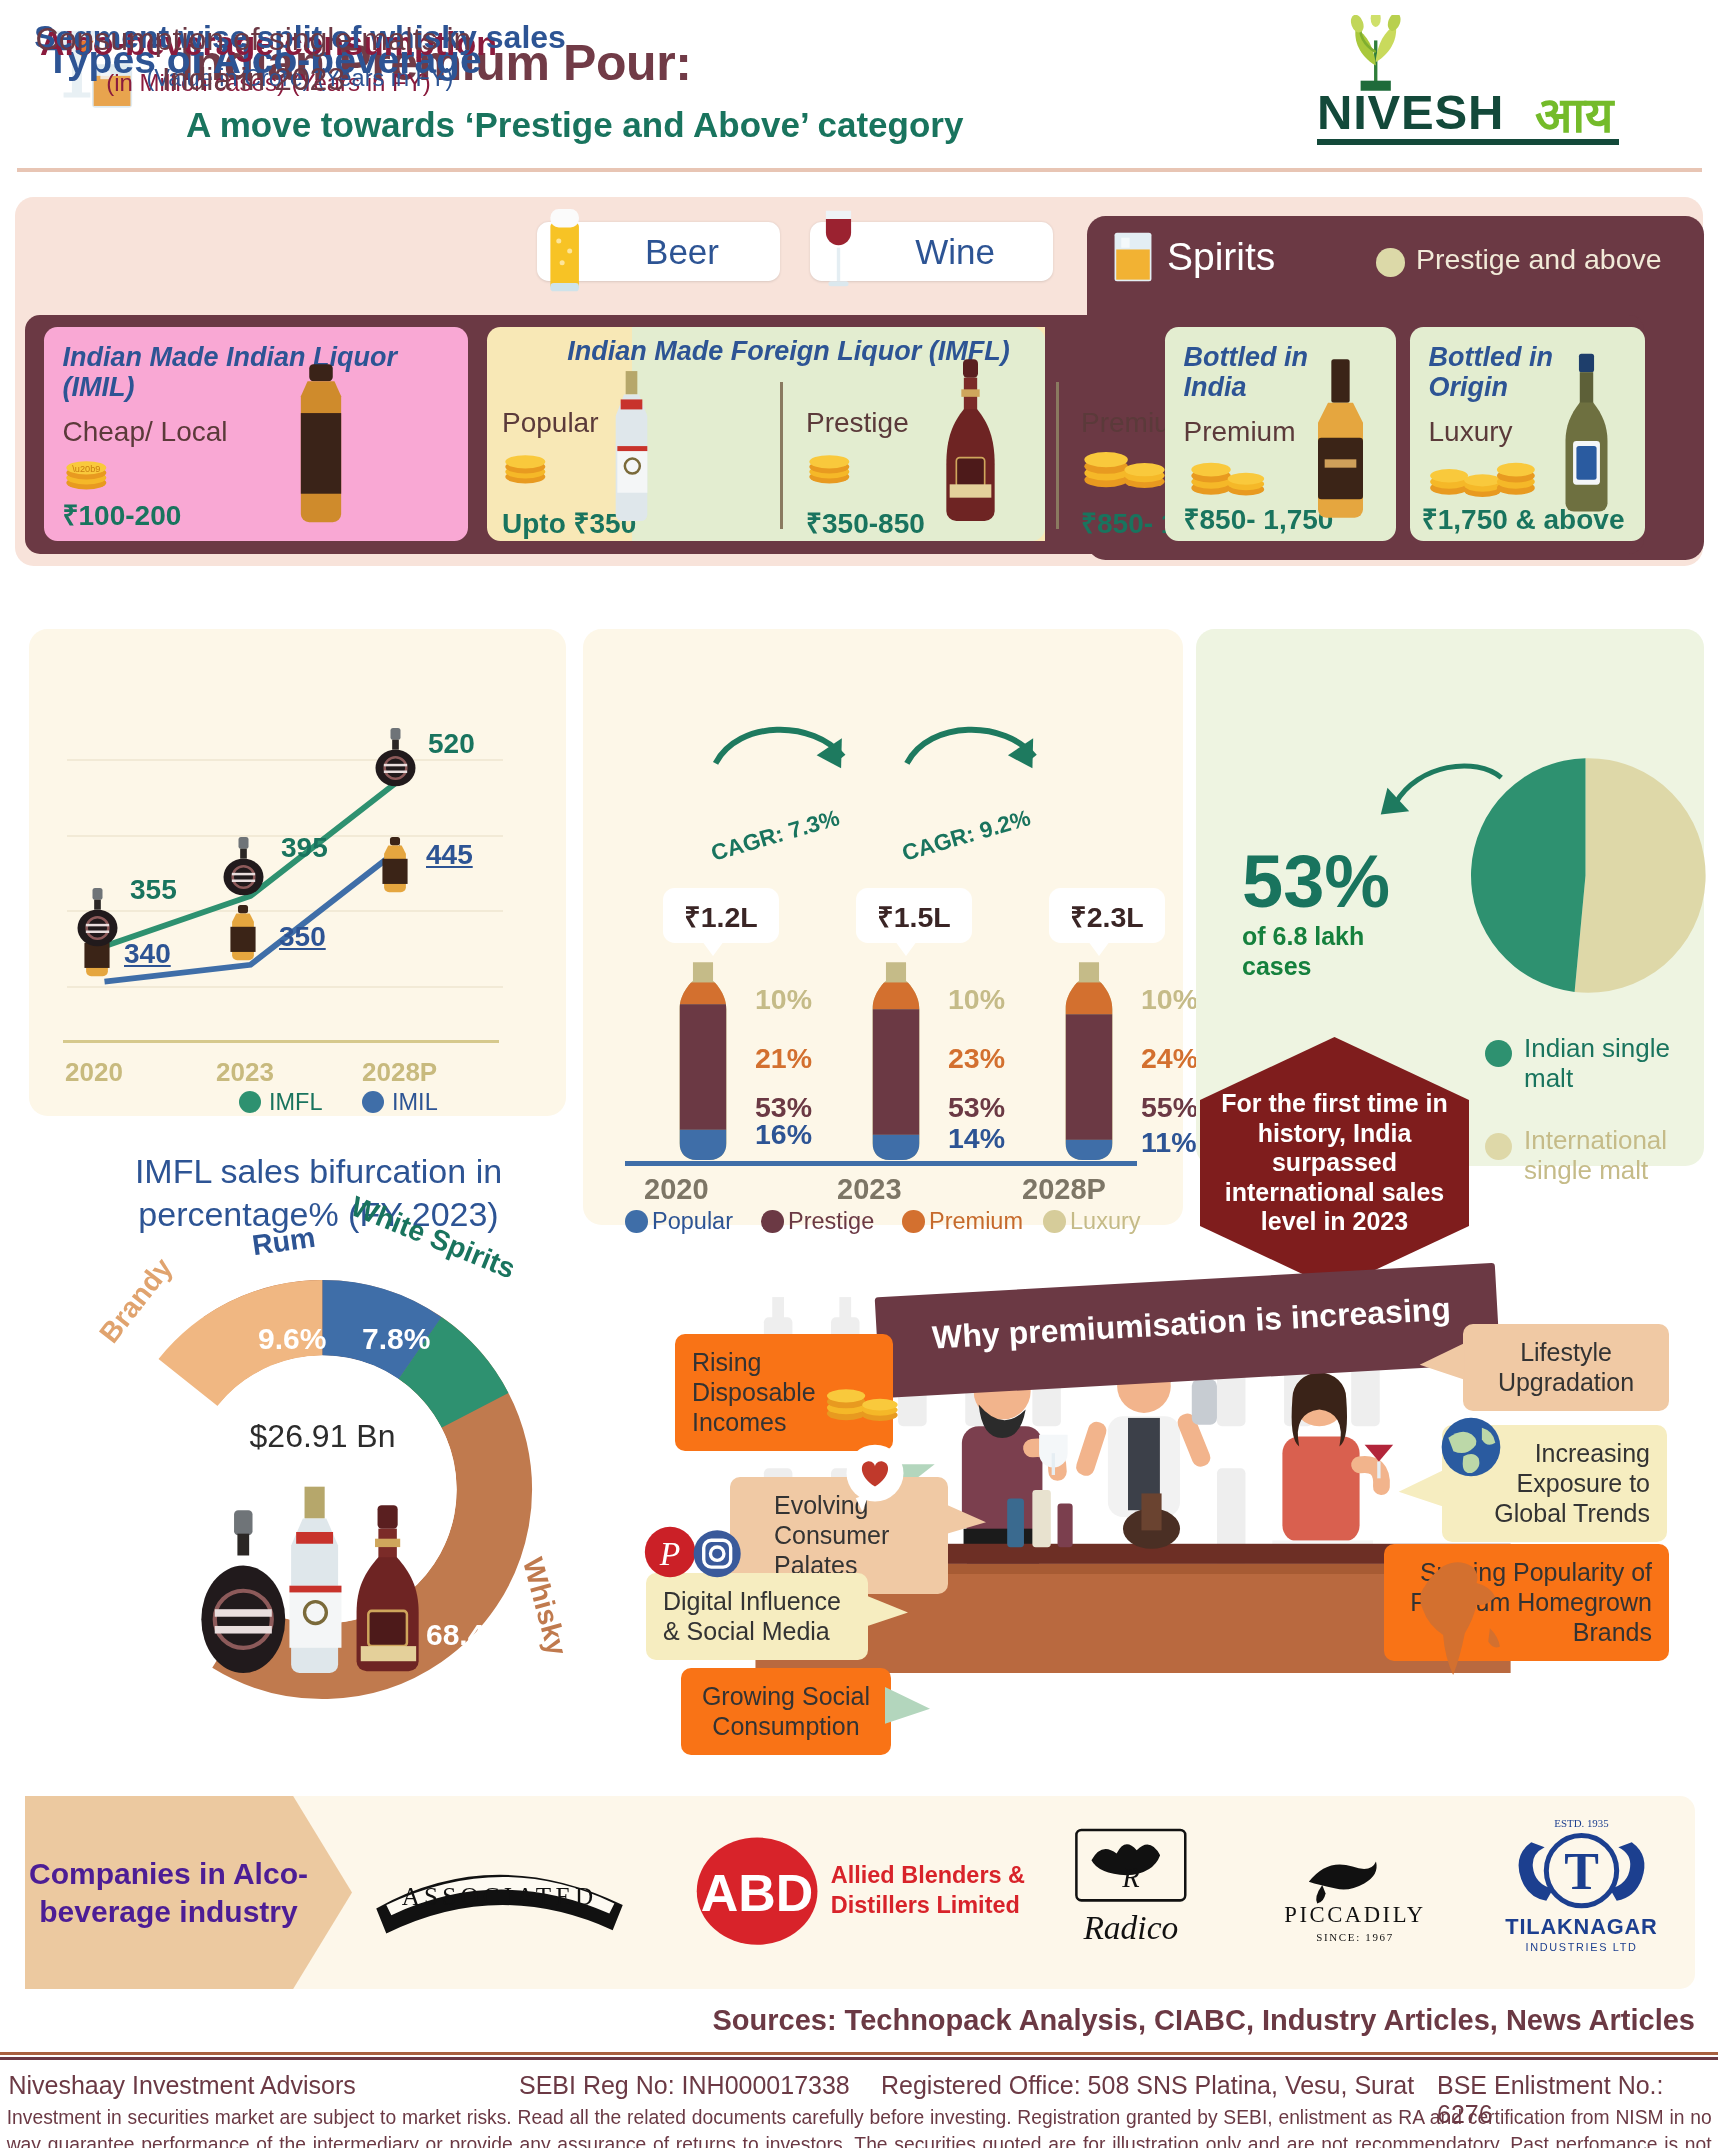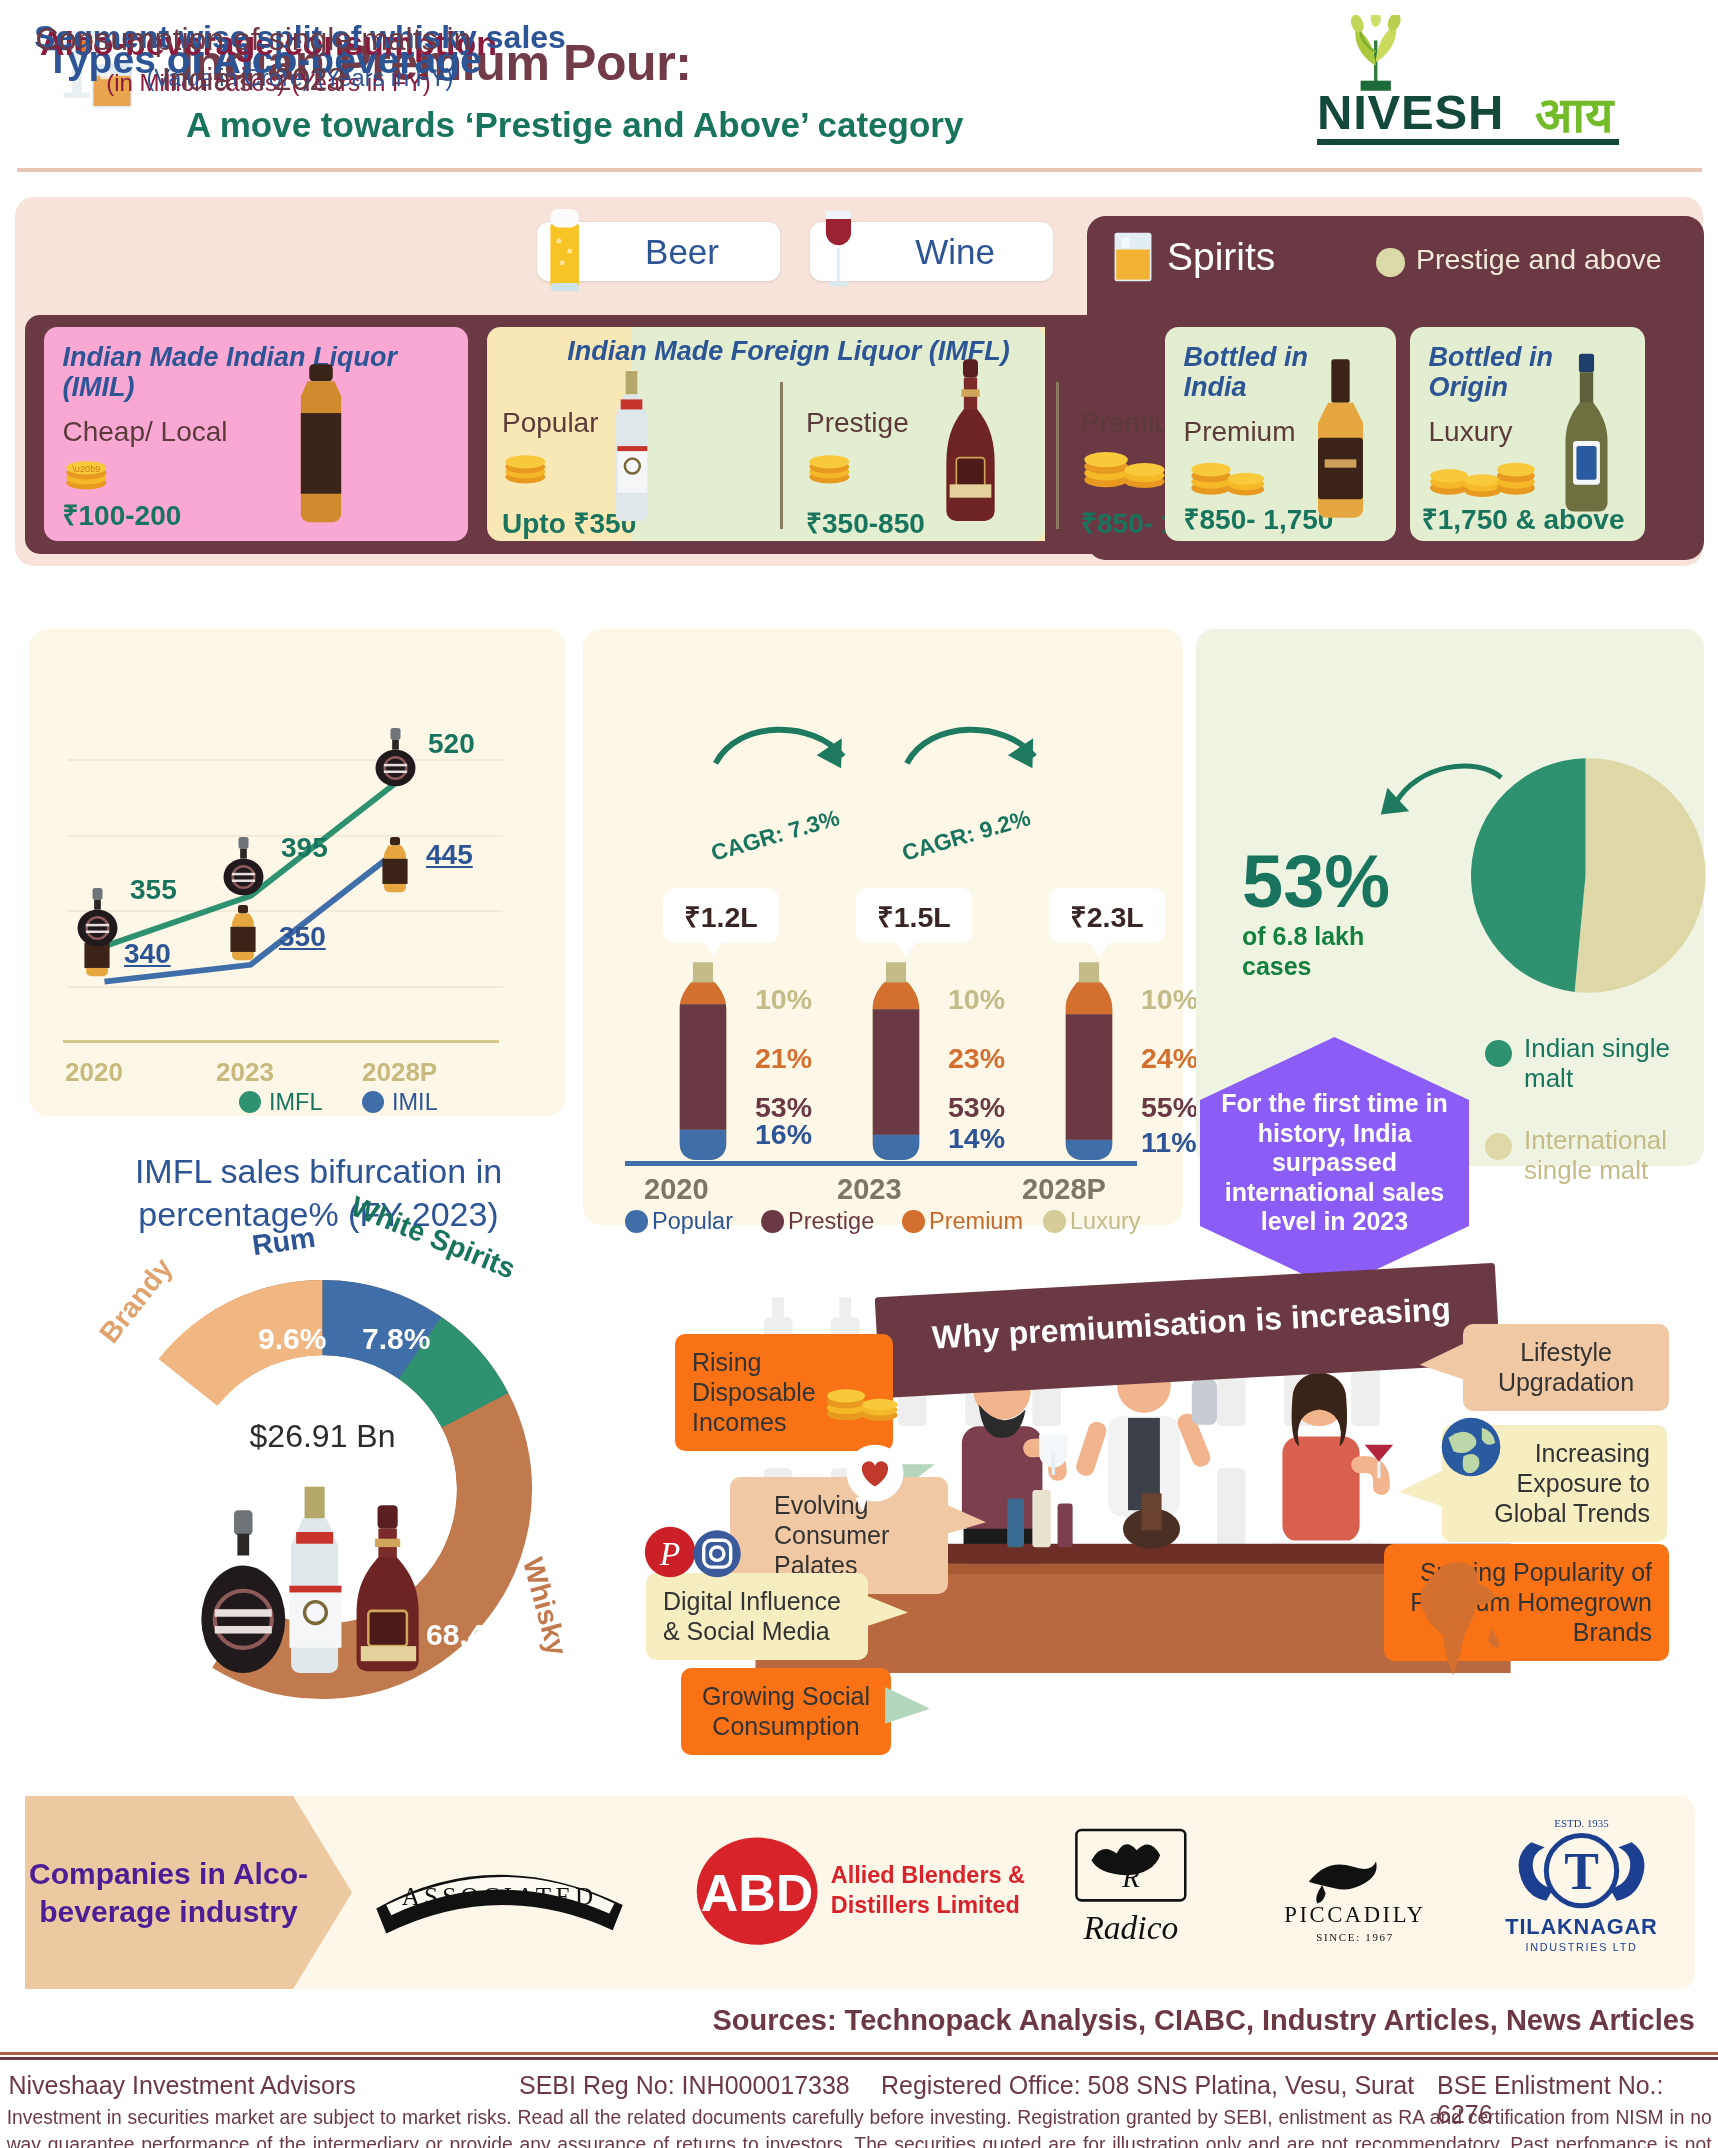--- a/index.html
+++ b/index.html
@@ -170,21 +170,21 @@
   #malt-pct {
     position:absolute; left:1242px; top:839px;
     font-size:74px; font-weight:bold; color:#19745e;
   }
   #malt-of {
     position:absolute; left:1242px; top:921px; width:134px;
     font-size:25px; color:#15803d; font-weight:bold; line-height:1.2;
   }
   #hex-badge {
     position:absolute; left:1200px; top:1037px; width:269px; height:252px;
-    background:#8b5cf6;
+    background:#7f1d1d;
     clip-path: polygon(50% 0%, 100% 25%, 100% 75%, 50% 100%, 0% 75%, 0% 25%);
     display:flex; align-items:center; justify-content:center; text-align:center;
   }
   #hex-text { font-size:25px; font-weight:bold; color:#ffffff; line-height:1.18; padding:0 13.4px; }
   .malt-leg-dot { position:absolute; width:27px; height:27px; border-radius:50%; }
   .malt-leg-txt { position:absolute; font-size:26px; line-height:1.15; }
 
   
   #donut-title {
     position:absolute; left:50px; top:1150px; width:537px; text-align:center;

